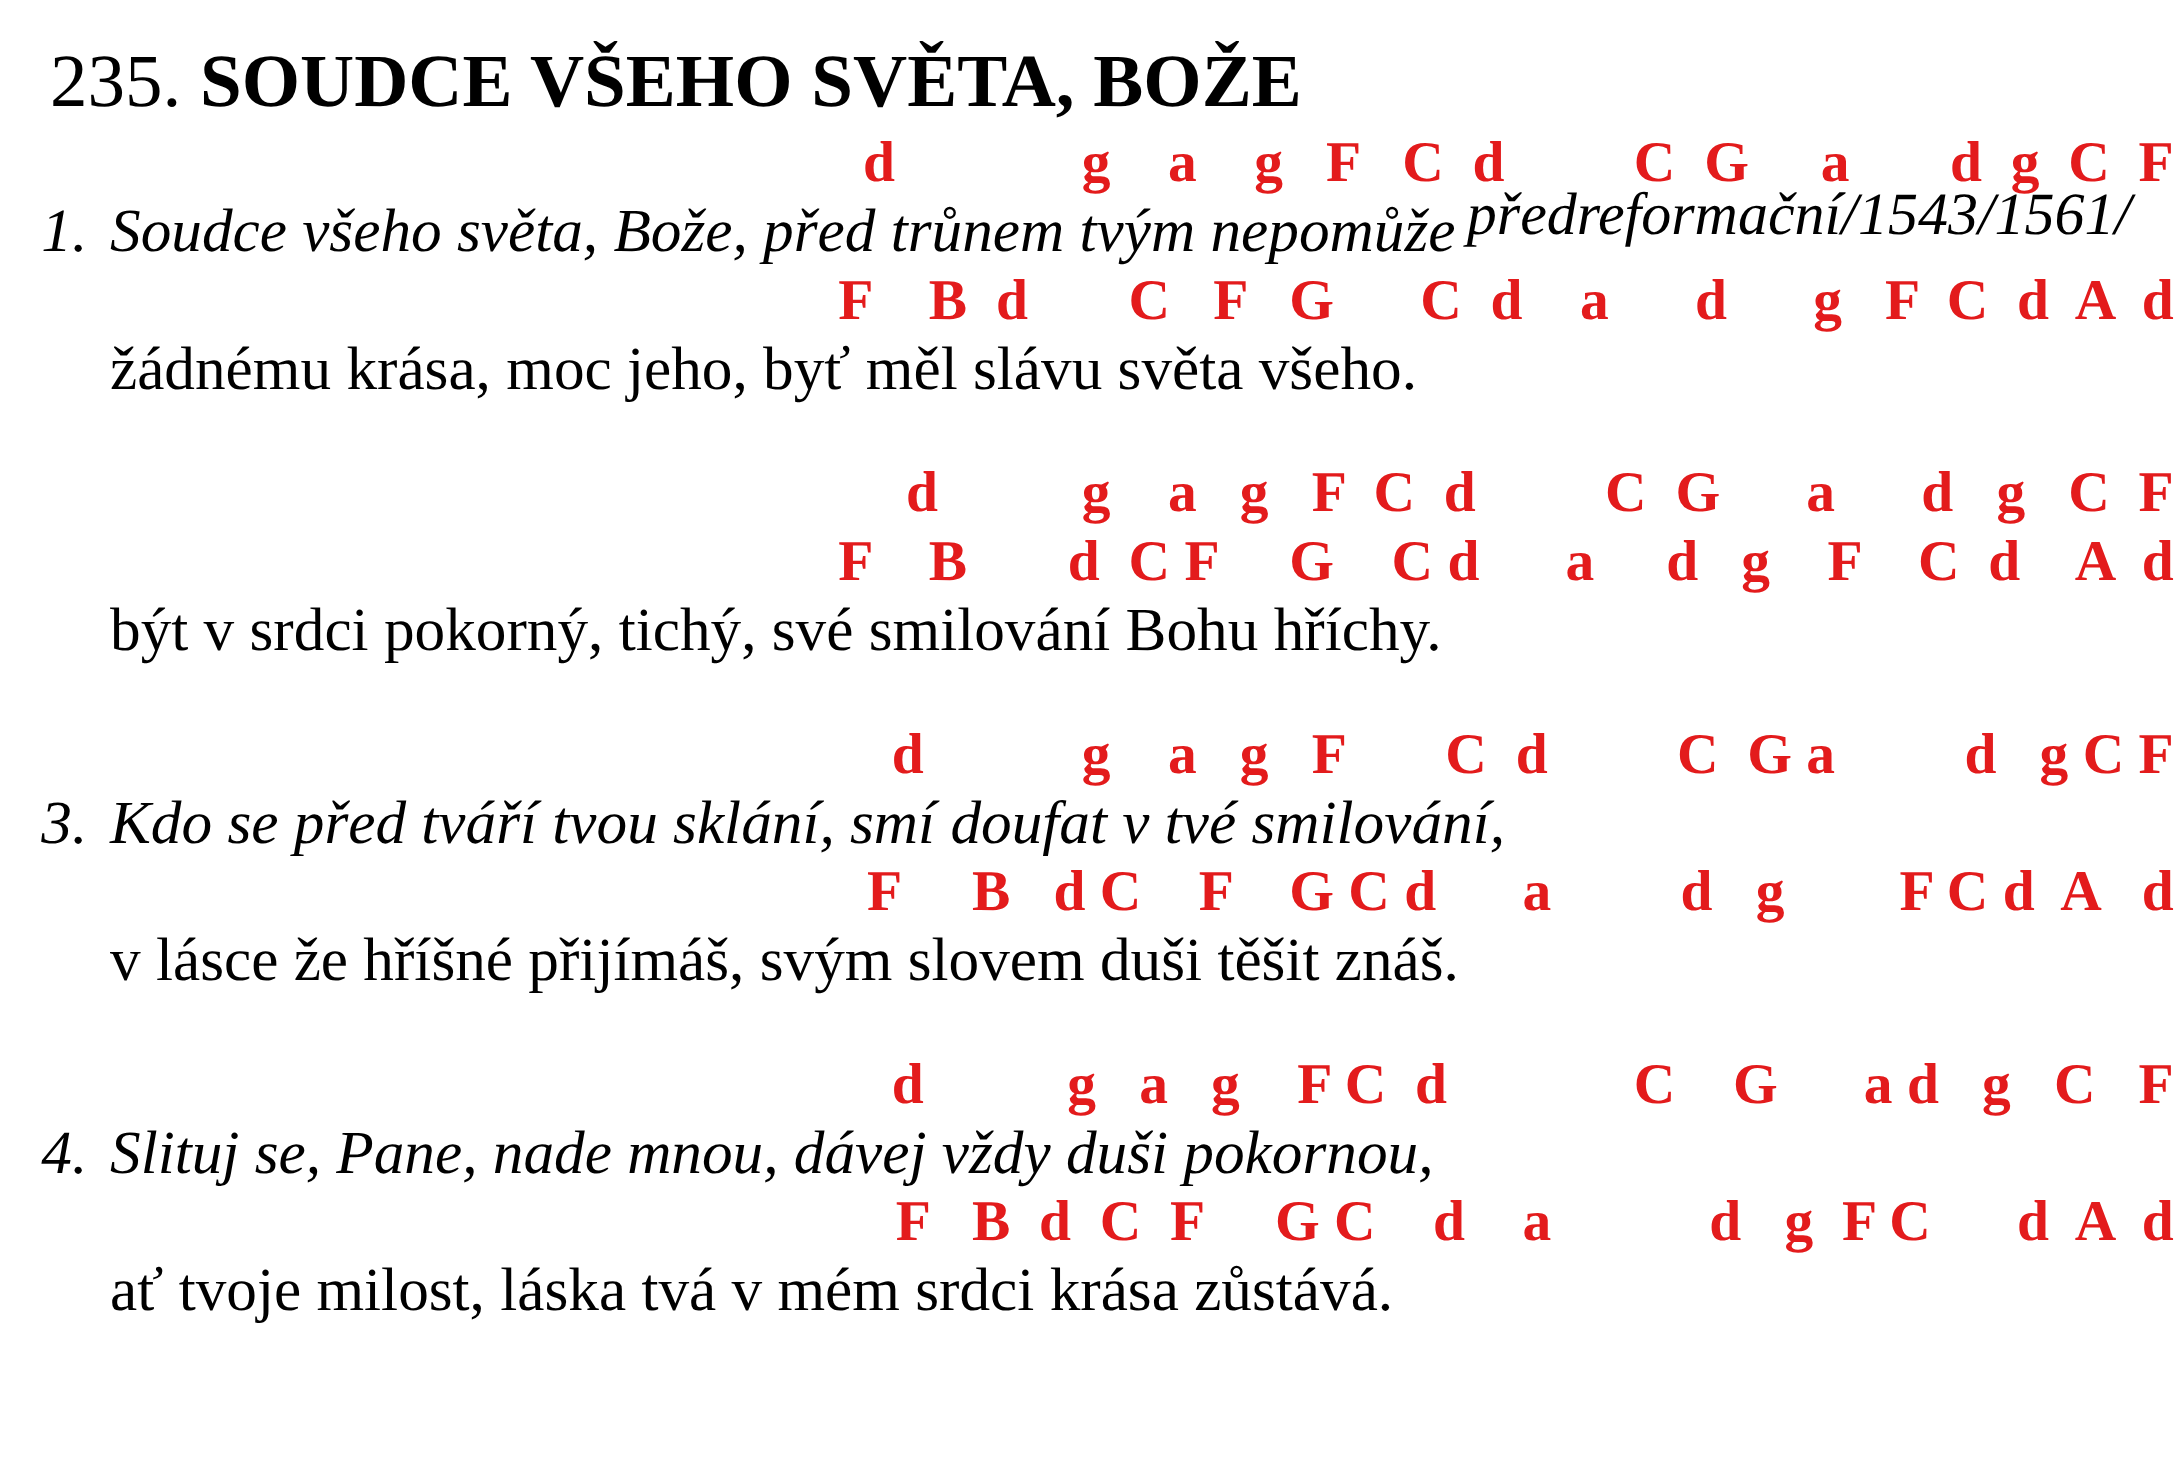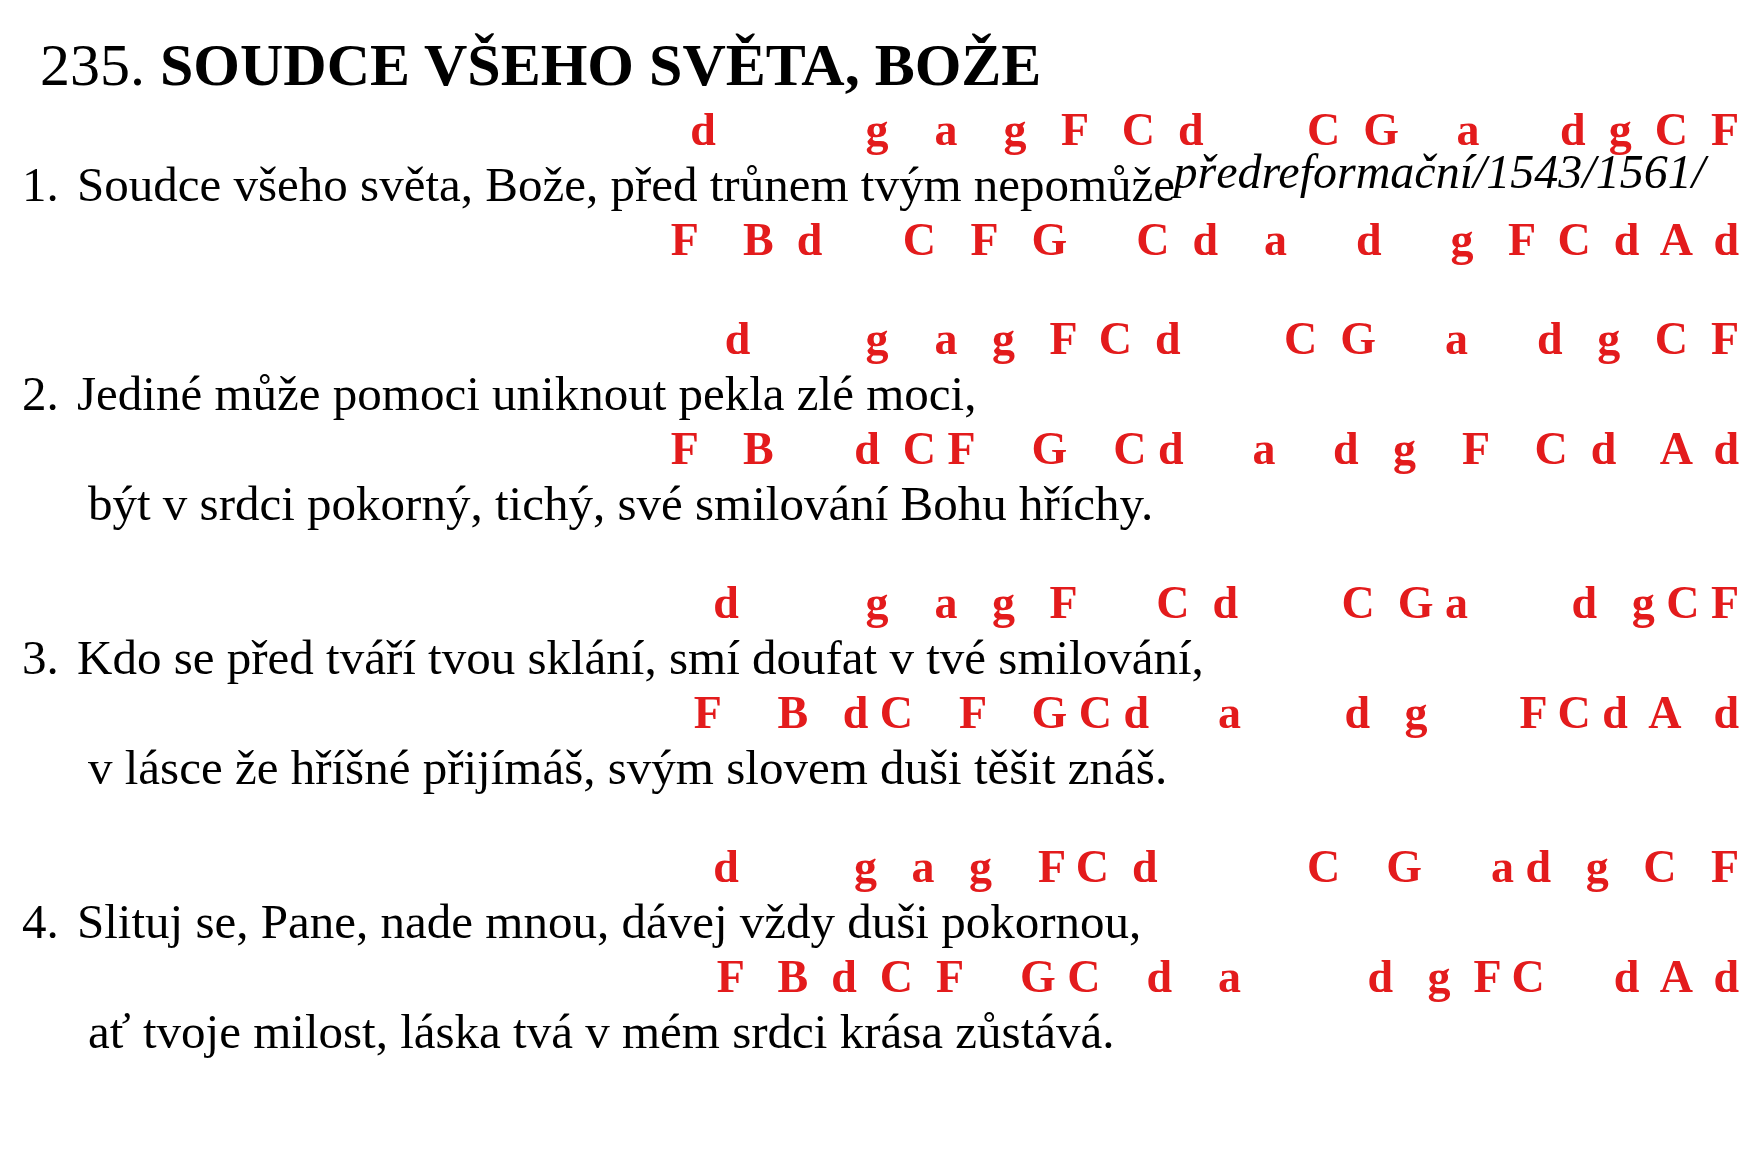--- a/index.html
+++ b/index.html
@@ -43,44 +43,44 @@
     font-size: 46px;
     line-height: 55px;
     white-space: pre;
     text-align: right;
   }
   .lyric {
     font-size: 49px;
     line-height: 55px;
     white-space: pre;
   }
-  .lyric.numbered { padding-left: 22px; }
+  .lyric.numbered { padding-left: 33px; font-style: italic; }
   .vnum { display: inline-block; min-width: 55px; }
   .lyric.cont { padding-left: 88px; }
 </style>
 </head>
 <body>
 
 <div class="page">
 
   <div class="meta">
     <div class="meta-line">předreformační/1543/1561/</div>
   </div>
 
   <div class="title-row"><span class="title-num">235.</span><span> </span><span class="title-text">SOUDCE VŠEHO SVĚTA, BOŽE</span></div>
 
   <div class="verse">
     <div class="chords">d             g    a    g   F   C  d         C  G     a       d  g  C  F</div>
     <div class="lyric numbered"><span class="vnum">1.</span><span>Soudce všeho světa, Bože, před trůnem tvým nepomůže</span></div>
     <div class="chords">F    B  d       C   F   G      C  d    a      d      g   F  C  d  A  d</div>
+    <div class="lyric cont">žádnému krása, moc jeho, byť měl slávu světa všeho.</div>
   </div>
 
   <div class="verse">
     <div class="chords">d          g    a   g   F  C  d         C  G      a      d   g   C  F</div>
-    <div class="lyric numbered"><span class="vnum">2.</span><span>Jediné může pomoci uniknout pekla zlé moci,</span></div>
     <div class="chords"> F    B       d  C F     G    C d      a     d   g    F    C  d    A  d</div>
     <div class="lyric cont">být v srdci pokorný, tichý, své smilování Bohu hříchy.</div>
   </div>
 
   <div class="verse">
     <div class="chords">d           g    a   g   F       C  d         C  G a         d   g C F</div>
     <div class="lyric numbered"><span class="vnum">3.</span><span>Kdo se před tváří tvou sklání, smí doufat v tvé smilování,</span></div>
     <div class="chords"> F     B   d C    F    G C d      a         d   g        F C d  A   d</div>
     <div class="lyric cont">v lásce že hříšné přijímáš, svým slovem duši těšit znáš.</div>
   </div>

